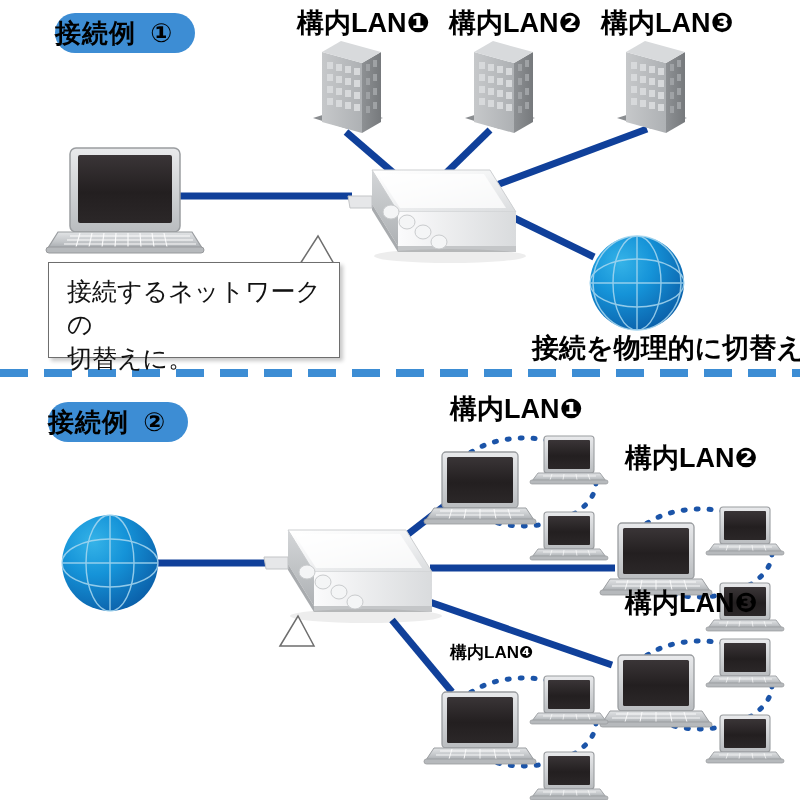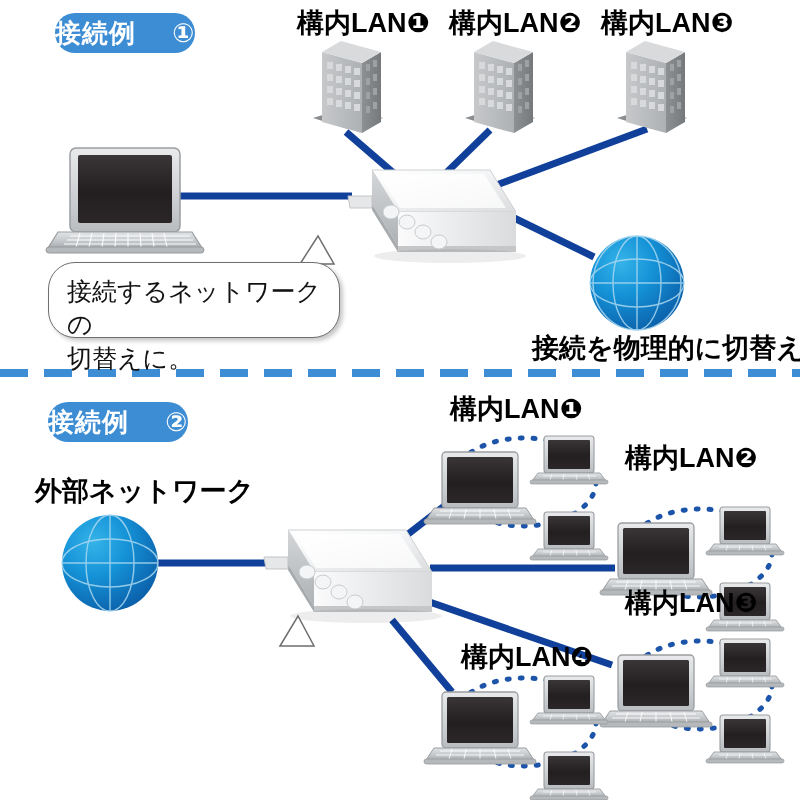--- a/index.html
+++ b/index.html
@@ -5,22 +5,22 @@
   html,body{margin:0;padding:0;}
   body{
     width:800px;height:800px;background:#ffffff;
     font-family:"Liberation Sans","DejaVu Sans",sans-serif;
     overflow:hidden;position:relative;
   }
   #stage{position:absolute;left:0;top:0;width:800px;height:800px;}
 
   
   .badge{
-    position:absolute;display:flex;align-items:center;justify-content:space-between;
-    gap:14px;border-radius:22px;color:#ffffff;
+    position:absolute;display:flex;align-items:center;justify-content:flex-start;
+    gap:14px;border-radius:22px;color:#000000;
     font-weight:bold;letter-spacing:1px;
     box-sizing:border-box;
   }
   .badge .btxt{font-size:26px;line-height:1;}
   .badge .bnum{font-size:26px;line-height:1;}
 
   
   .lbl{
     position:absolute;color:#000000;font-weight:bold;
     white-space:nowrap;line-height:1;
@@ -494,30 +494,29 @@
   <div class="badge" style="left:55px;top:13px;width:140px;height:40px;background:#3d8dd4;">
     <span class="btxt">接続例</span>
     <span class="bnum">①</span>
   </div>
 
   <div class="lbl" style="left:297px;top:10px;font-size:27px;">構内LAN❶</div>
   <div class="lbl" style="left:449px;top:10px;font-size:27px;">構内LAN❷</div>
   <div class="lbl" style="left:601px;top:10px;font-size:27px;">構内LAN❸</div>
   <div class="lbl" style="left:532px;top:335px;font-size:27px;">接続を物理的に切替え</div>
 
-  <div class="callout" style="left:48px;top:262px;width:292px;height:76px;border-radius:27px;">
+  <div class="callout" style="left:48px;top:262px;width:292px;height:96px;">
     <div class="ctext">接続するネットワークの
 切替えに。</div>
   </div>
 
   <div class="badge" style="left:48px;top:402px;width:140px;height:40px;background:#3d8dd4;">
     <span class="btxt">接続例</span>
     <span class="bnum">②</span>
   </div>
 
-  <div class="lbl" style="left:35px;top:478px;font-size:27px;">外部ネットワーク</div>
   <div class="lbl" style="left:450px;top:396px;font-size:27px;">構内LAN❶</div>
   <div class="lbl" style="left:625px;top:445px;font-size:27px;">構内LAN❷</div>
   <div class="lbl" style="left:625px;top:590px;font-size:27px;">構内LAN❸</div>
-  <div class="lbl" style="left:461px;top:644px;font-size:27px;">構内LAN❹</div>
+  <div class="lbl" style="left:450px;top:644px;font-size:17px;">構内LAN❹</div>
 
 
 </div>
 
 </body></html>

